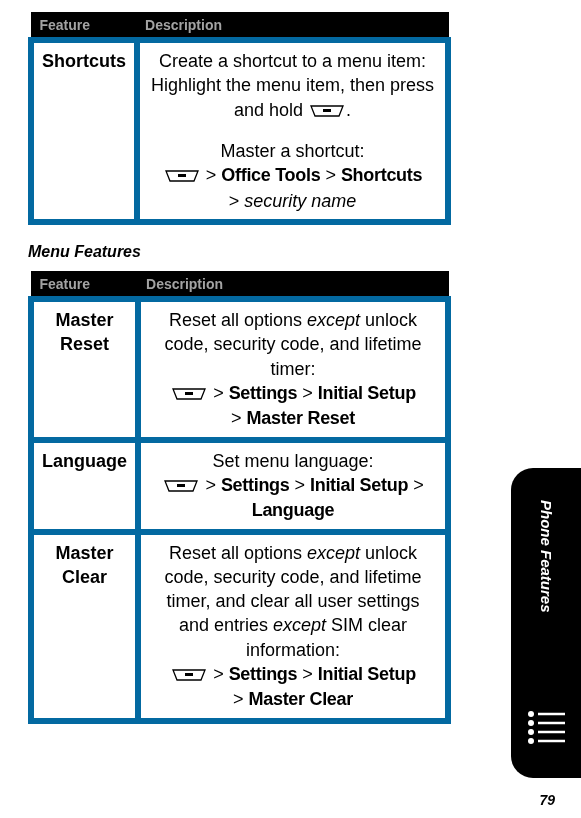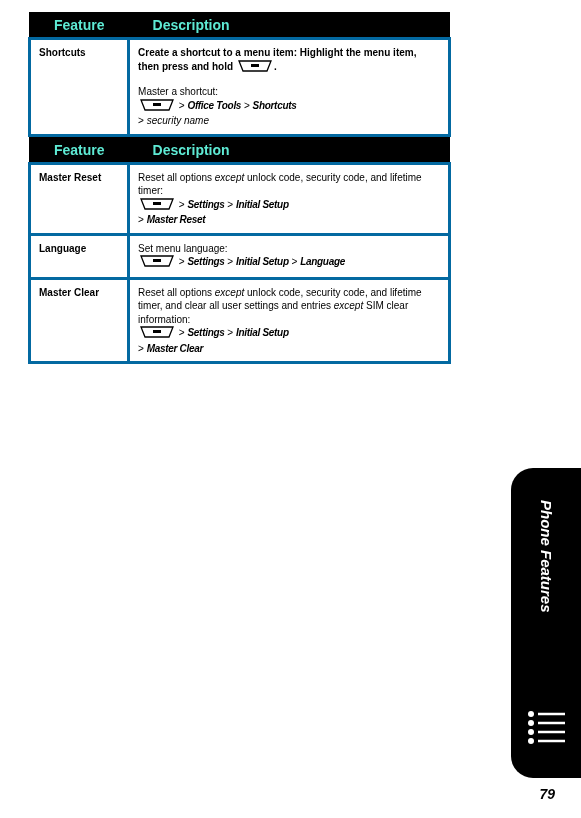--- a/index.html
+++ b/index.html
@@ -14,51 +14,51 @@
     .content {
       padding: 12px 130px 12px 28px;
     }
     table {
       width: 100%;
       border-collapse: collapse;
       border: 1px solid #000;
     }
     th {
       background: #000;
-      color: #5eead4;
+      color: #a3a3a3;
       text-align: left;
-      padding: 4px 24px;
+      padding: 4px 8px;
       font-weight: bold;
       font-size: 14px;
     }
     th.col-feature { width: 94px; }
     td {
-      border: 3px solid #0369a1;
+      border: 6px solid #0369a1;
       padding: 6px 8px;
-      font-size: 10px;
+      font-size: 18px;
       vertical-align: top;
       line-height: 1.35;
+      text-align: center;
     }
     td.feature-cell { font-weight: bold; }
     .section-heading {
       font-weight: bold;
       font-style: italic;
       font-size: 16px;
       margin: 18px 0 10px 0;
     }
     .menukey {
       display: inline-block;
       vertical-align: middle;
     }
     .path-bold {
       font-family: "Arial Narrow", Arial, sans-serif;
       font-weight: bold;
       font-stretch: condensed;
       letter-spacing: -0.3px;
-      font-style: italic;
     }
     .italic { font-style: italic; }
     .right-tab {
       position: absolute;
       right: 0;
       bottom: 40px;
       width: 70px;
       height: 310px;
       background: #000;
       border-top-left-radius: 22px;
@@ -77,26 +77,26 @@
       white-space: nowrap;
     }
     .tab-icon {
       position: absolute;
       bottom: 28px;
       left: 14px;
     }
     .page-number {
       position: absolute;
       right: 26px;
-      bottom: 16px;
+      bottom: 10px;
       font-weight: bold;
       font-style: italic;
       font-size: 14px;
     }
-    .para-block { margin-bottom: 10px; font-weight: bold; }
+    .para-block { margin-bottom: 16px; }
   </style>
 </head>
 <body>
 
 <div class="content">
 
   <table>
     <thead>
       <tr>
         <th class="col-feature">Feature</th>
@@ -124,20 +124,21 @@
             </div>
             <div>
               <span> &gt; </span><span class="italic">security name</span>
             </div>
           </div>
         </td>
       </tr>
     </tbody>
   </table>
 
+  <div class="section-heading">Menu Features</div>
 
   <table>
     <thead>
       <tr>
         <th class="col-feature">Feature</th>
         <th>Description</th>
       </tr>
     </thead>
     <tbody>
       <tr>

